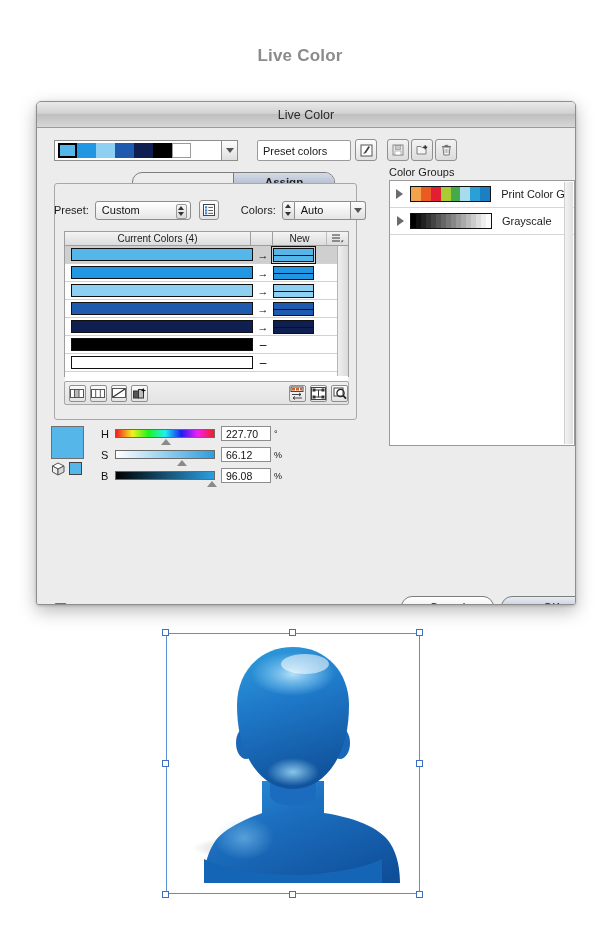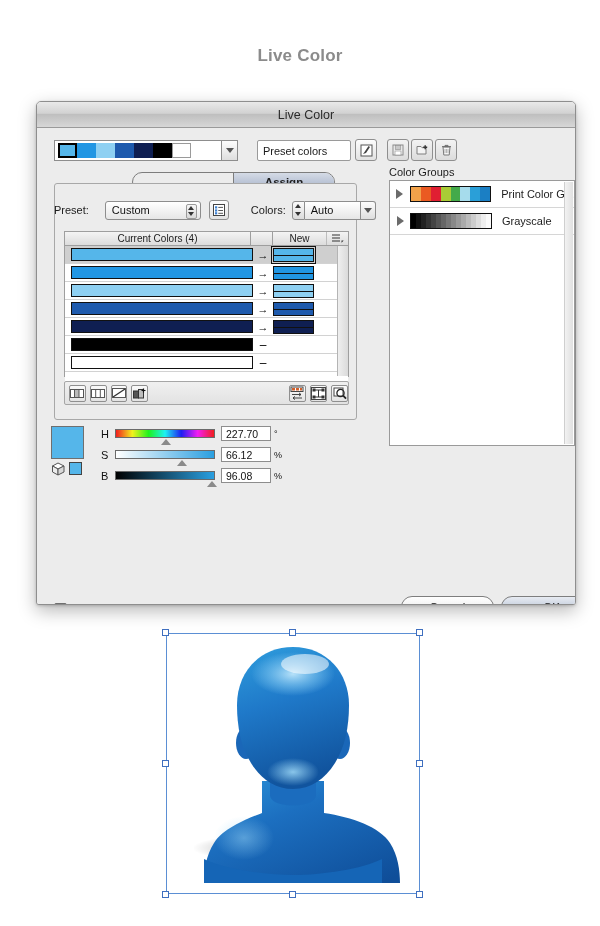--- a/index.html
+++ b/index.html
@@ -345,21 +345,21 @@
             <rect x="1" y="1" width="9" height="8" fill="#fff" stroke="#444"></rect>
             <circle cx="7.5" cy="6" r="3.6" fill="none" stroke="#222" stroke-width="1.3"></circle>
             <path d="M10.2 8.6 L13 11.6" stroke="#222" stroke-width="1.8"></path>
           </svg>
         </div>
       </div>
     </div>
 
     <div class="preset-row">
       <span class="lbl">Preset:</span>
-      <div class="combo" style="width:96px; margin-left:16px;">
+      <div class="combo" style="width:96px; margin-left:6px;">
         <span>Custom</span>
         <span class="stepper">
           <span class="tri-u-s"></span>
           <span class="tri-d-s"></span>
         </span>
       </div>
       <div class="ico-btn" style="width:20px;height:20px;margin-left:8px;">
         <svg width="12" height="12" viewBox="0 0 12 12">
           <rect x=".5" y=".5" width="11" height="11" fill="#fff" stroke="#444"></rect>
           <rect x="2" y="2.3" width="2.2" height="2.2" fill="#3b7fd0"></rect>

